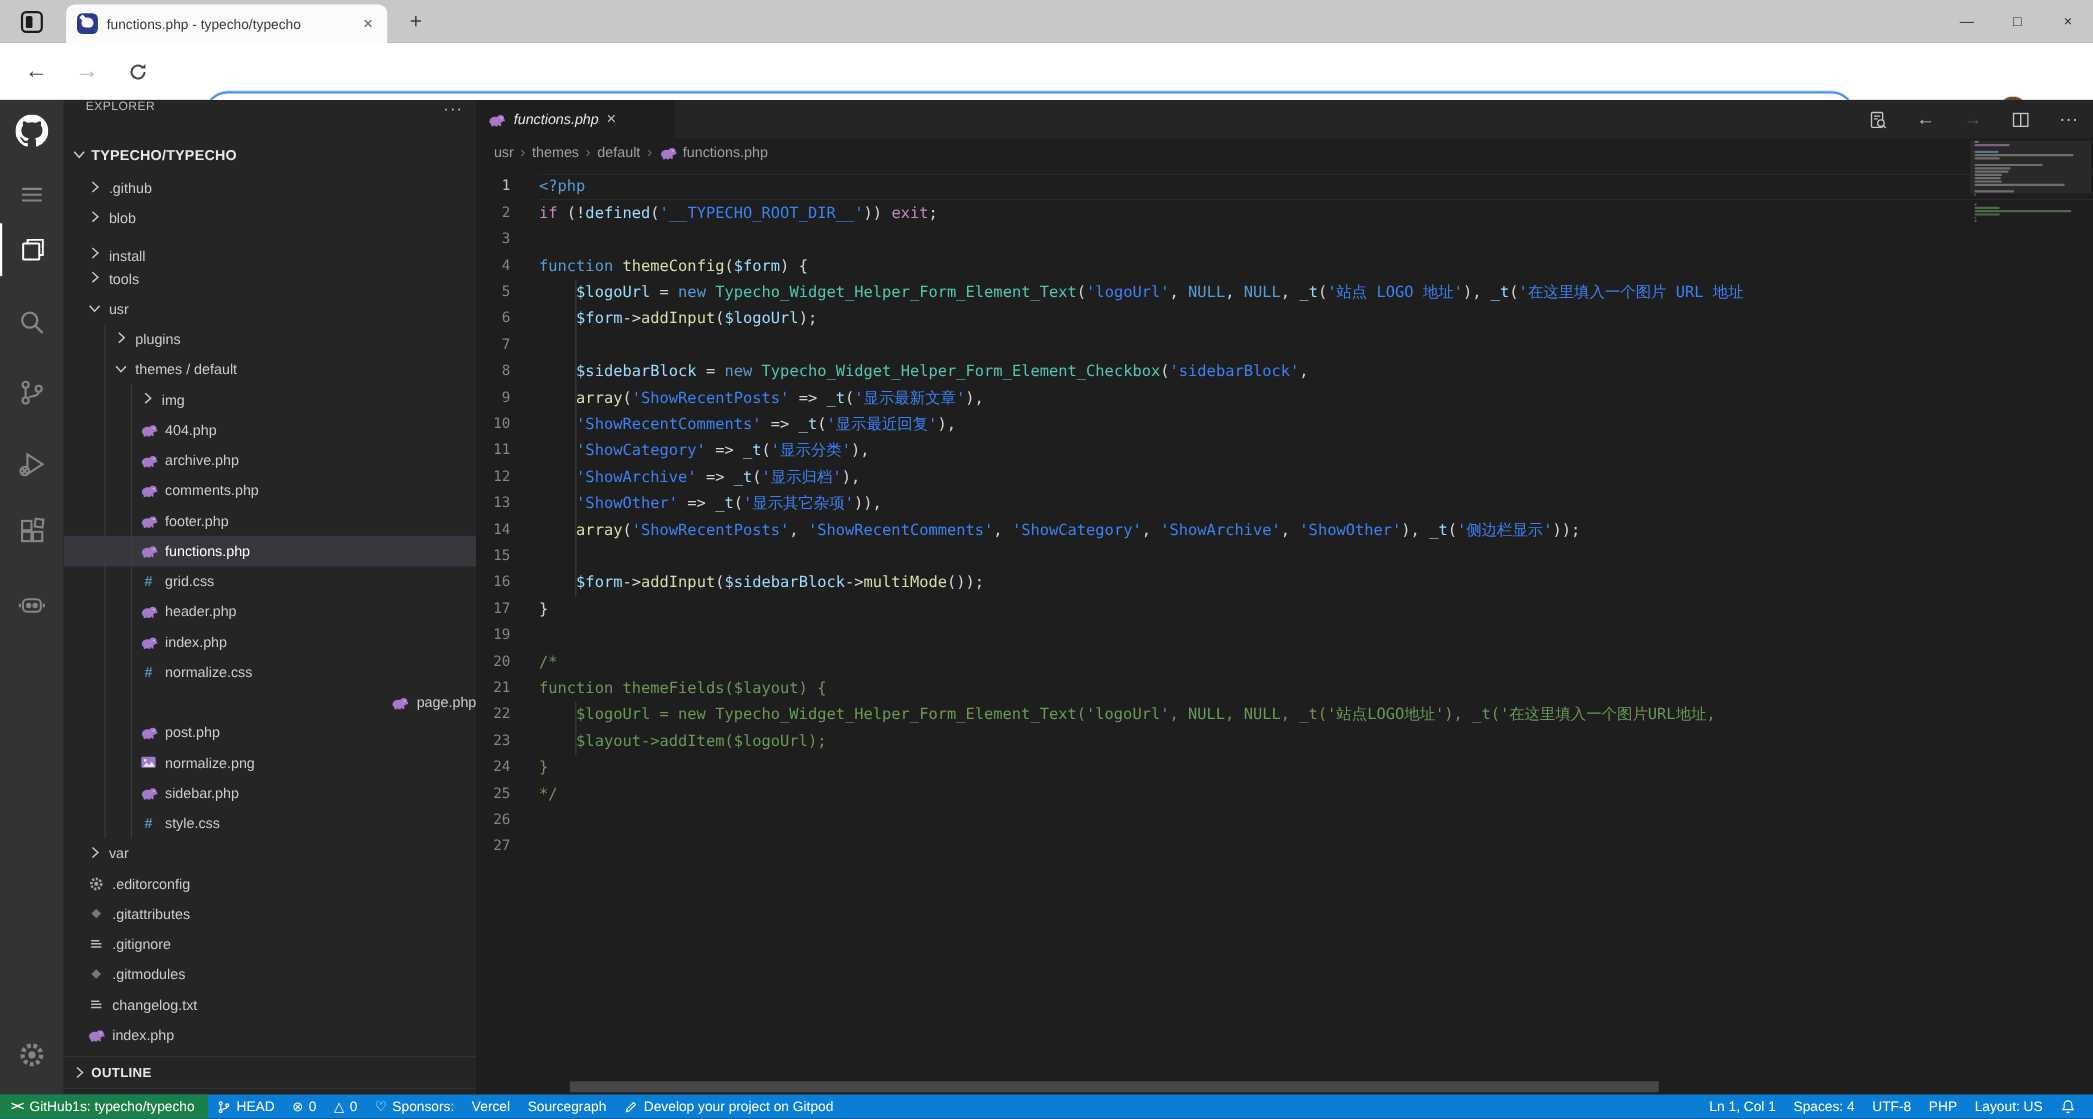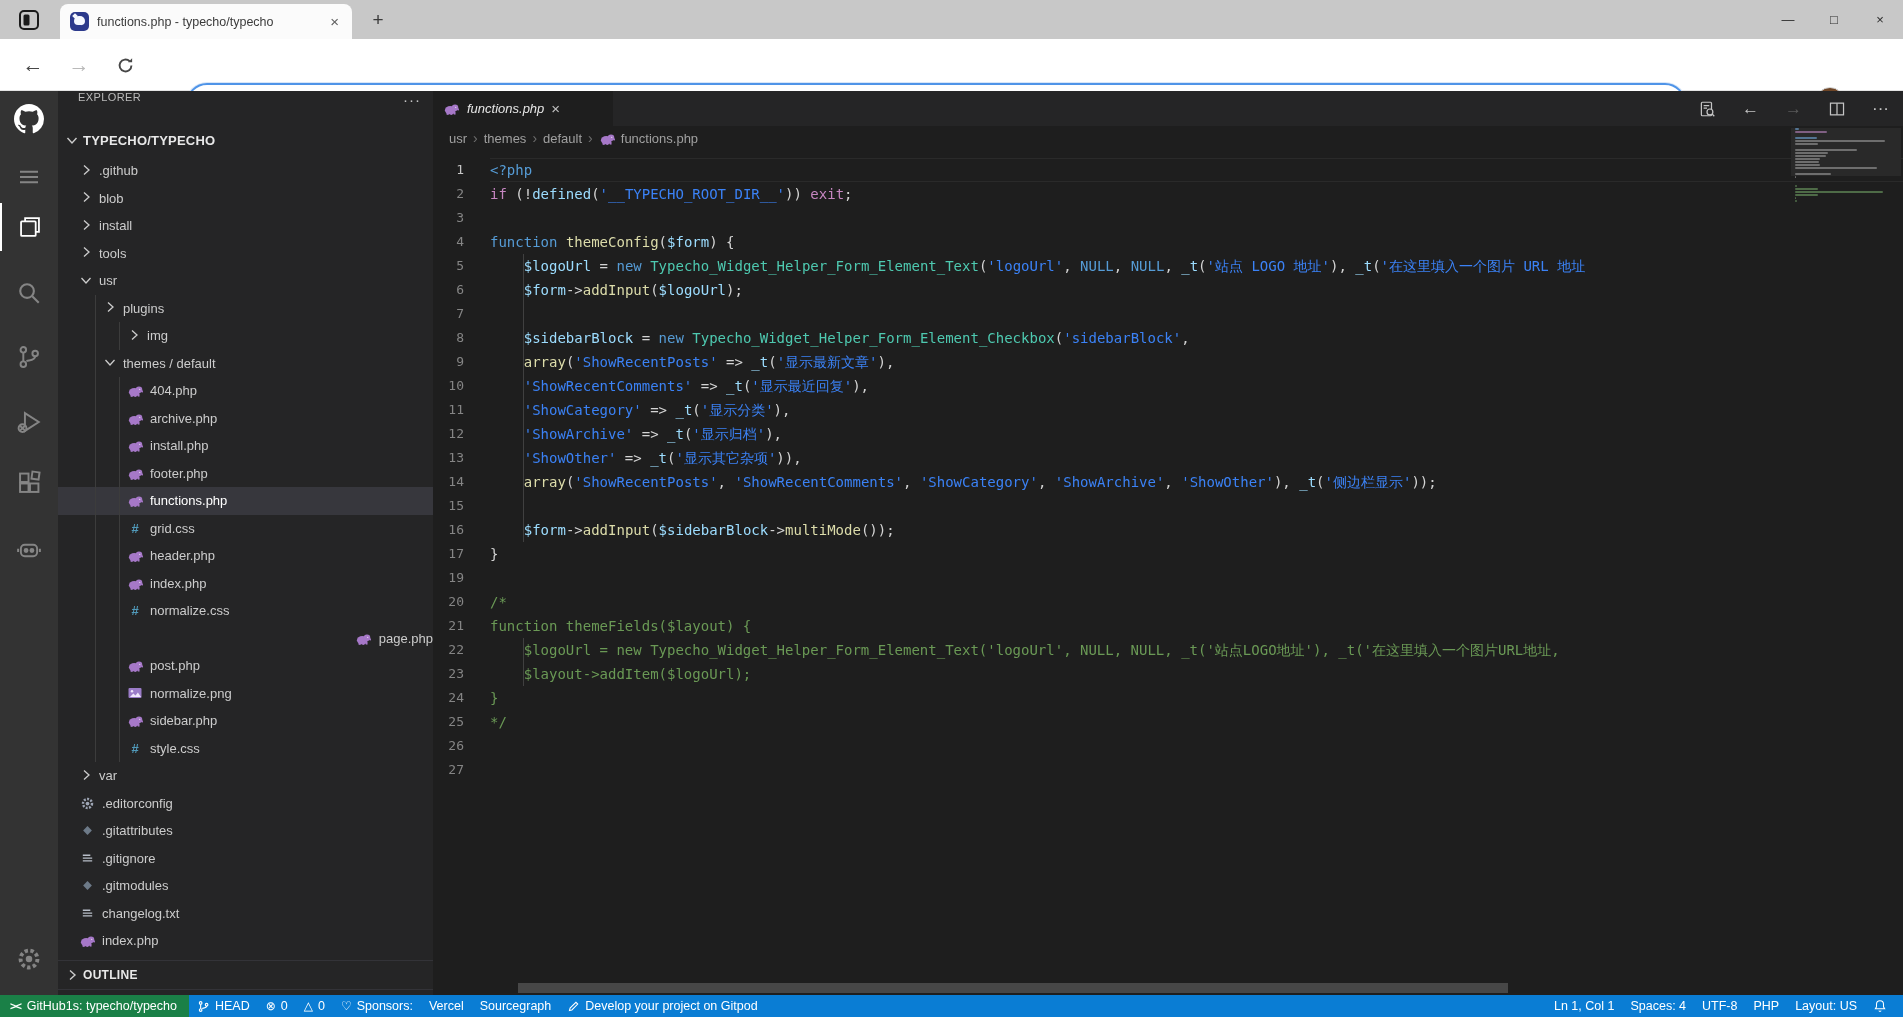--- a/index.html
+++ b/index.html
@@ -276,21 +276,21 @@
           <span>.github</span>
         </div>
         <div class="trow" style="padding-left: 20px;">
           <span class="chev">
             <svg width="16" height="16" viewBox="0 0 16 16">
               <path d="M6 3.5l5 4.5-5 4.5" fill="none" stroke="#cccccc" stroke-width="1.3"></path>
             </svg>
           </span>
           <span>blob</span>
         </div>
-        <div class="trow" style="padding-left: 20px;">
+        <div class="trow" style="padding-left: 20px; align-items: flex-end;">
           <span class="chev">
             <svg width="16" height="16" viewBox="0 0 16 16">
               <path d="M6 3.5l5 4.5-5 4.5" fill="none" stroke="#cccccc" stroke-width="1.3"></path>
             </svg>
           </span>
           <span>install</span>
         </div>
         <div class="trow" style="padding-left: 20px;">
           <span class="chev">
             <svg width="16" height="16" viewBox="0 0 16 16">
@@ -309,39 +309,39 @@
         </div>
         <div class="trow" style="padding-left: 44px;">
           <span class="guide" style="left: 37px;"></span>
           <span class="chev">
             <svg width="16" height="16" viewBox="0 0 16 16">
               <path d="M6 3.5l5 4.5-5 4.5" fill="none" stroke="#cccccc" stroke-width="1.3"></path>
             </svg>
           </span>
           <span>plugins</span>
         </div>
-        <div class="trow" style="padding-left: 68px;">
-          <span class="guide" style="left: 37px;"></span>
-          <span class="guide" style="left: 61px;"></span>
+        <div class="trow" style="padding-left: 44px;">
+          <span class="guide" style="left: 37px;"></span>
           <span class="chev">
             <svg width="16" height="16" viewBox="0 0 16 16">
+              <path d="M3.5 6l4.5 5 4.5-5" fill="none" stroke="#cccccc" stroke-width="1.3"></path>
+            </svg>
+          </span>
+          <span>themes / default</span>
+        </div>
+        <div class="trow" style="padding-left: 68px;">
+          <span class="guide" style="left: 37px;"></span>
+          <span class="guide" style="left: 61px;"></span>
+          <span class="chev">
+            <svg width="16" height="16" viewBox="0 0 16 16">
               <path d="M6 3.5l5 4.5-5 4.5" fill="none" stroke="#cccccc" stroke-width="1.3"></path>
             </svg>
           </span>
           <span>img</span>
         </div>
-        <div class="trow" style="padding-left: 44px;">
-          <span class="guide" style="left: 37px;"></span>
-          <span class="chev">
-            <svg width="16" height="16" viewBox="0 0 16 16">
-              <path d="M3.5 6l4.5 5 4.5-5" fill="none" stroke="#cccccc" stroke-width="1.3"></path>
-            </svg>
-          </span>
-          <span>themes / default</span>
-        </div>
         <div class="trow" style="padding-left: 68px;">
           <span class="guide" style="left: 37px;"></span>
           <span class="guide" style="left: 61px;"></span>
           <span class="ficon">
             <svg width="17" height="17" viewBox="0 0 16 16">
               <g fill="#a678c8">
                 <ellipse cx="6.8" cy="9.6" rx="5" ry="3.9"></ellipse>
                 <circle cx="11.3" cy="7.4" r="3.1"></circle>
                 <path d="M13.6 7.2q1.9.4 1.5 2.6l-1.7-.5z"></path>
                 <rect x="3.4" y="11.6" width="1.9" height="2.4"></rect>
@@ -380,21 +380,21 @@
                 <ellipse cx="6.8" cy="9.6" rx="5" ry="3.9"></ellipse>
                 <circle cx="11.3" cy="7.4" r="3.1"></circle>
                 <path d="M13.6 7.2q1.9.4 1.5 2.6l-1.7-.5z"></path>
                 <rect x="3.4" y="11.6" width="1.9" height="2.4"></rect>
                 <rect x="6.9" y="11.8" width="1.9" height="2.2"></rect>
                 <rect x="10.1" y="10.9" width="1.7" height="2.8"></rect>
                 <circle cx="12" cy="6.8" r="0.55" fill="#ffffff"></circle>
               </g>
             </svg>
           </span>
-          <span>install.php</span>
+          <span>comments.php</span>
         </div>
         <div class="trow" style="padding-left: 68px;">
           <span class="guide" style="left: 37px;"></span>
           <span class="guide" style="left: 61px;"></span>
           <span class="ficon">
             <svg width="17" height="17" viewBox="0 0 16 16">
               <g fill="#a678c8">
                 <ellipse cx="6.8" cy="9.6" rx="5" ry="3.9"></ellipse>
                 <circle cx="11.3" cy="7.4" r="3.1"></circle>
                 <path d="M13.6 7.2q1.9.4 1.5 2.6l-1.7-.5z"></path>

